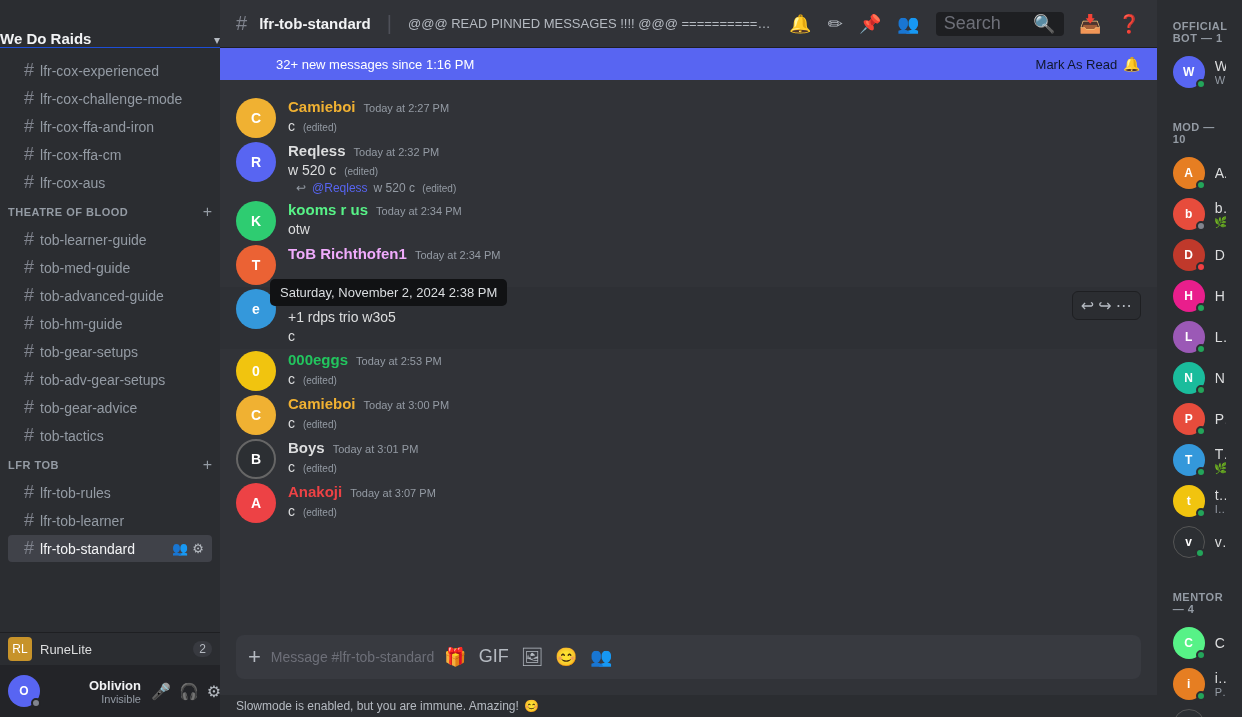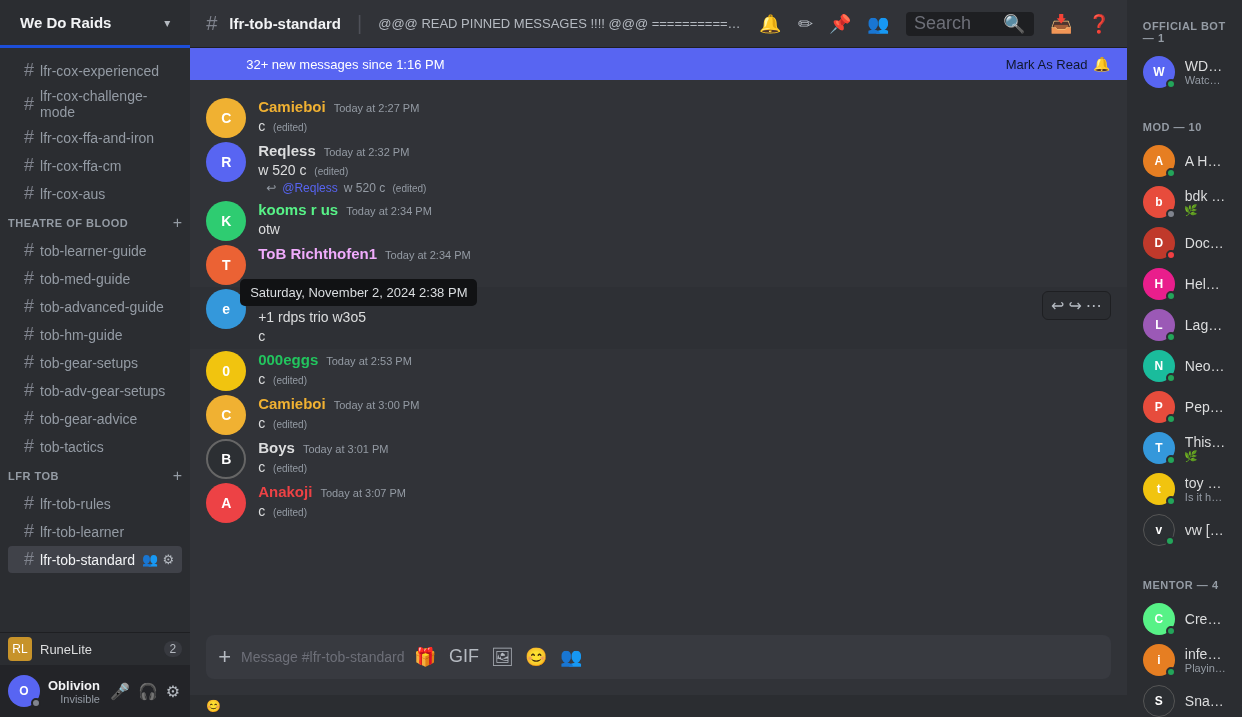--- a/index.html
+++ b/index.html
@@ -1,37 +1,37 @@
 <!DOCTYPE html>
 <html><head>
   <meta charset="utf-8">
   <style>
     * { margin: 0; padding: 0; box-sizing: border-box; }
     body { width: 1242px; height: 717px; background: #313338; color: #dcddde; font-family: 'Segoe UI', sans-serif; font-size: 14px; display: flex; overflow: hidden; }
 
     
     .sidebar { width: 220px; background: #2b2d31; display: flex; flex-direction: column; height: 717px; }
-    .server-header { height: 48px; background: #2b2d31; border-bottom: 3px solid #1d4ed8; display: flex; align-items: center; padding: 0 20px; cursor: pointer; }
+    .server-header { height: 48px; background: #2b2d31; border-bottom: 1px solid #1d4ed8; display: flex; align-items: flex-end; padding: 0 0; cursor: pointer; }
     .server-header-name { font-weight: 600; color: #f2f3f5; font-size: 15px; flex: 1; }
     .server-header-arrow { color: #b5bac1; font-size: 12px; }
     .channels-list { flex: 1; overflow-y: auto; padding: 8px 0; }
     .channels-list::-webkit-scrollbar { width: 4px; }
     .channels-list::-webkit-scrollbar-thumb { background: #1e1f22; border-radius: 2px; }
     .category-header { display: flex; align-items: center; padding: 6px 8px 4px 8px; cursor: pointer; }
     .category-name { font-size: 11px; font-weight: 700; color: #949ba4; text-transform: uppercase; letter-spacing: 0.5px; flex: 1; }
     .category-add { color: #949ba4; font-size: 16px; cursor: pointer; }
     .channel-item { display: flex; align-items: center; padding: 3px 8px 3px 16px; border-radius: 4px; margin: 1px 8px; cursor: pointer; color: #949ba4; font-size: 14px; }
     .channel-item.active { background: #404249; color: #f2f3f5; }
     .channel-hash { margin-right: 6px; font-size: 18px; color: #80848e; }
     .channel-name { flex: 1; }
     .channel-icons { display: flex; gap: 4px; color: #b5bac1; font-size: 13px; }
     .user-area { height: 52px; background: #232428; display: flex; align-items: center; padding: 0 8px; gap: 8px; }
     .user-avatar-small { width: 32px; height: 32px; border-radius: 50%; background: #5865f2; display: flex; align-items: center; justify-content: center; font-size: 12px; font-weight: 600; color: white; position: relative; flex-shrink: 0; }
     .user-status-dot { position: absolute; bottom: -1px; right: -1px; width: 10px; height: 10px; border-radius: 50%; background: #747f8d; border: 2px solid #232428; }
-    .user-info { flex: 1; }
+    .user-info { flex: 1; margin-left: 41px; }
     .user-name-small { font-size: 13px; font-weight: 600; color: #f2f3f5; }
     .user-status-text { font-size: 11px; color: #949ba4; text-align: right; }
     .user-controls { display: flex; gap: 4px; color: #b5bac1; }
     .user-controls span { cursor: pointer; font-size: 16px; padding: 2px; }
 
     
     .main { flex: 1; display: flex; flex-direction: column; background: #313338; }
     .channel-header { height: 48px; border-bottom: 1px solid #1e1f22; display: flex; align-items: center; padding: 0 16px; gap: 12px; }
     .channel-header-hash { font-size: 20px; color: #80848e; }
     .channel-header-name { font-weight: 600; color: #f2f3f5; font-size: 15px; }
@@ -364,20 +364,21 @@
         <span>🎁</span>
         <span>GIF</span>
         <span>🖼</span>
         <span>😊</span>
         <span>👥</span>
       </div>
     </div>
   </div>
 
   <div class="slowmode-bar">
+    <span>Slowmode is enabled, but you are immune. Amazing!</span>
     <span>😊</span>
   </div>
 </div>
 
 <div class="right-sidebar">
 
   <div class="members-section">
     <div class="members-category">OFFICIAL BOT — 1</div>
     <div class="member-item">
       <div class="member-avatar" style="background:#5865f2;">

